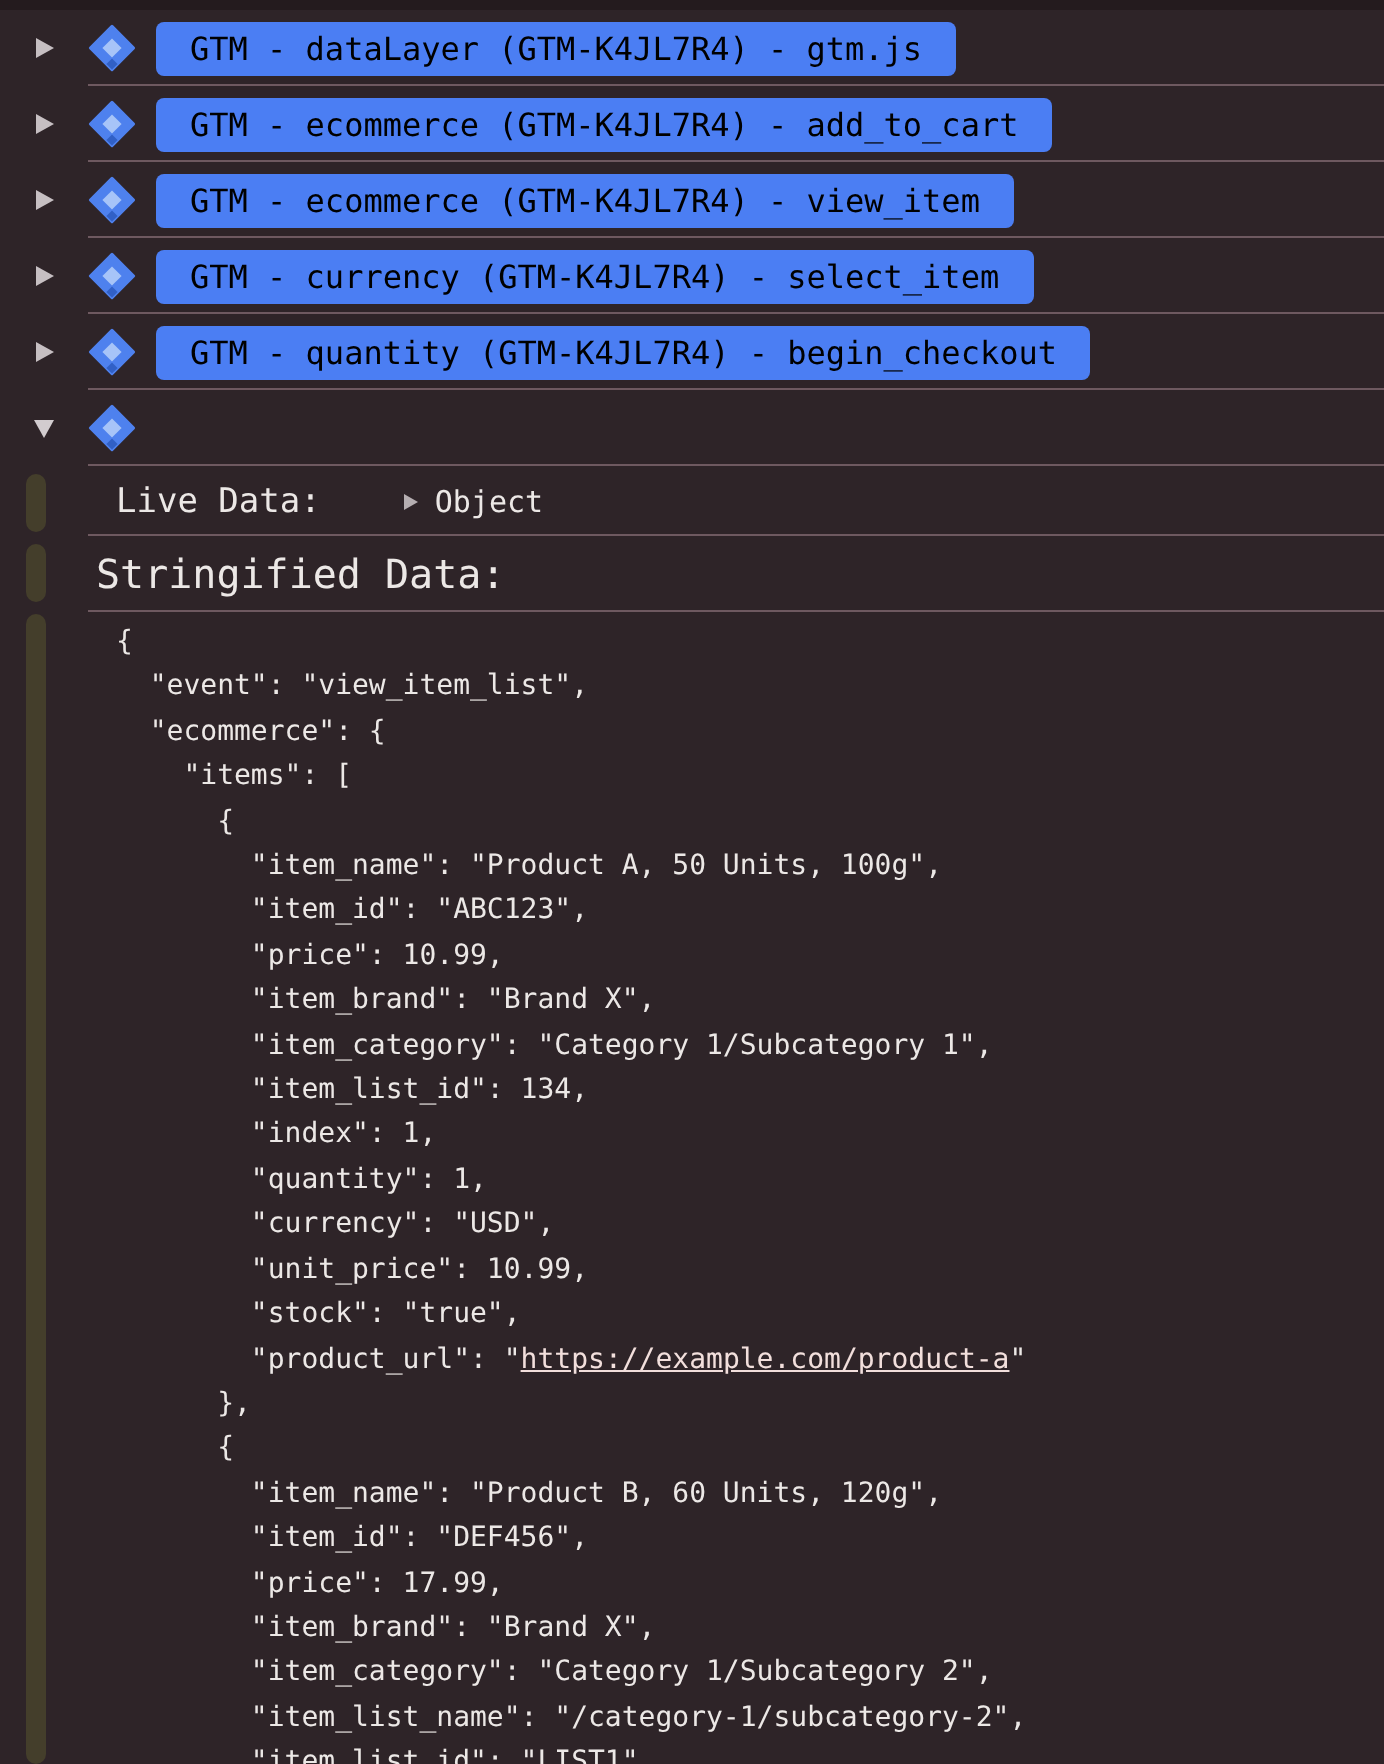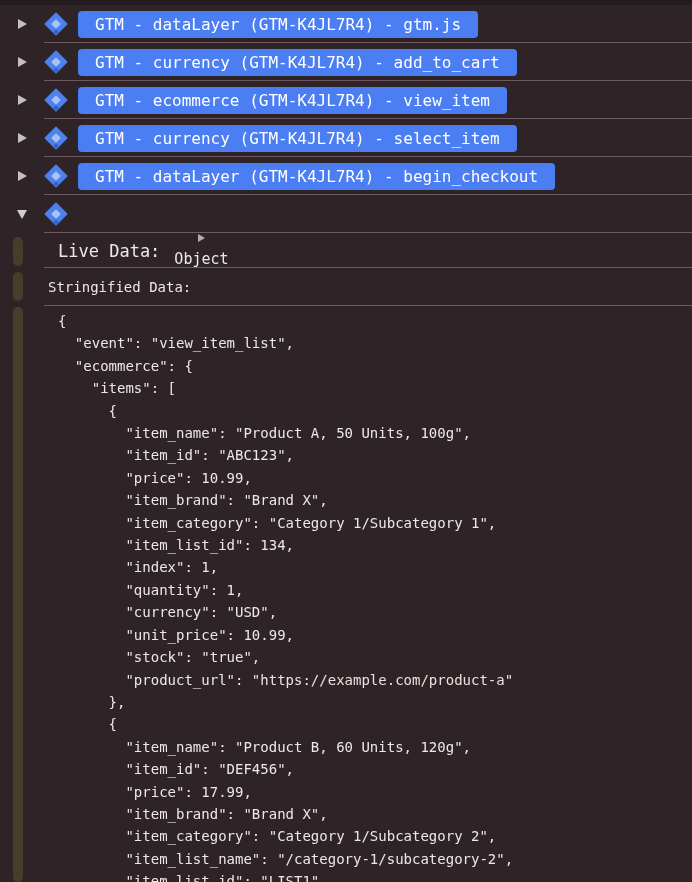--- a/index.html
+++ b/index.html
@@ -15,34 +15,34 @@
   
   .event-row { position:relative; height:38px; display:flex; align-items:center; cursor:pointer; }
   .sep { position:absolute; left:44px; right:0; bottom:0; height:1px; background:#6e5960; }
   .arrow-box { width:44px; display:flex; justify-content:center; align-items:center; flex:0 0 44px; }
   .tri-right { width:0; height:0; border-left:9px solid #c6bfc2; border-top:5.5px solid transparent; border-bottom:5.5px solid transparent; }
   .tri-down  { width:0; height:0; border-top:9px solid #d2cccf; border-left:5.5px solid transparent; border-right:5.5px solid transparent; }
   .gtm-icon { width:24px; height:24px; flex:0 0 24px; }
   .badge {
     margin-left:10px; height:27px; display:inline-flex; align-items:center;
     padding:0 17px; background:#4b7ef3; border-radius:4px;
-    color:#ffffff; font-size:16px; white-space:pre;
+    color:#000000; font-size:16px; white-space:pre;
   }
 
   
   .details { position:relative; }
   .detail-row { position:relative; display:flex; align-items:center; padding-left:58px; color:#ece8e6; }
-  .live-row { height:35px; font-size:17px; }
-  .stringified-row { height:38px; font-size:14px;padding-left:48px; }
-  .obj-toggle { margin-left:14px; display:flex; align-items:center; gap:8px; cursor:pointer; font-size:15px;flex-direction:column; }
+  .live-row { height:35px; font-size:17px;gap:28px; }
+  .stringified-row { height:38px; font-size:20px;padding-left:48px; }
+  .obj-toggle { margin-left:14px; display:flex; align-items:center; gap:8px; cursor:pointer; font-size:15px; }
   .tri-right-sm { width:0; height:0; border-left:7px solid #b5aeb1; border-top:4.5px solid transparent; border-bottom:4.5px solid transparent; }
 
   .json-block { padding:4px 0 0 58px; font-size:14px; line-height:22.4px; color:#ece8e6; }
   .json-line { white-space:pre; }
-  .json-link { color:#f2dfdc; cursor:pointer; }
+  .json-link { color:#f2dfdc; text-decoration:underline; cursor:pointer; }
 
   
   .pill { position:absolute; left:13px; width:10px; border-radius:5px; background:#443e2b; }
   .pill-1 { top:237px; height:29px; }
   .pill-2 { top:272px; height:29px; }
   .pill-3 { top:307px; height:575px; }
 </style>
 </head>
 <body>
 
@@ -65,21 +65,21 @@
 
   <div class="event-row">
     <div class="arrow-box">
         <div class="tri-right"></div>
       </div>
     <svg class="gtm-icon" viewBox="0 0 24 24">
       <polygon points="12,1.2 22.8,12 12,22.8 1.2,12" fill="#4e81ee" stroke="#4e81ee" stroke-width="1.5" stroke-linejoin="round"></polygon>
       <polygon points="12,17.2 14.8,20 12,22.8 9.2,20" fill="#3160c6"></polygon>
       <polygon points="12,7.2 16.8,12 12,16.8 7.2,12" fill="#a7c4f8"></polygon>
     </svg>
-    <div class="badge">GTM - currency (GTM-K4JL7R4) - add_to_cart</div>
+    <div class="badge">GTM - ecommerce (GTM-K4JL7R4) - add_to_cart</div>
     <div class="sep"></div>
   </div>
 
   <div class="event-row">
     <div class="arrow-box">
         <div class="tri-right"></div>
       </div>
     <svg class="gtm-icon" viewBox="0 0 24 24">
       <polygon points="12,1.2 22.8,12 12,22.8 1.2,12" fill="#4e81ee" stroke="#4e81ee" stroke-width="1.5" stroke-linejoin="round"></polygon>
       <polygon points="12,17.2 14.8,20 12,22.8 9.2,20" fill="#3160c6"></polygon>
@@ -104,21 +104,21 @@
 
   <div class="event-row">
     <div class="arrow-box">
         <div class="tri-right"></div>
       </div>
     <svg class="gtm-icon" viewBox="0 0 24 24">
       <polygon points="12,1.2 22.8,12 12,22.8 1.2,12" fill="#4e81ee" stroke="#4e81ee" stroke-width="1.5" stroke-linejoin="round"></polygon>
       <polygon points="12,17.2 14.8,20 12,22.8 9.2,20" fill="#3160c6"></polygon>
       <polygon points="12,7.2 16.8,12 12,16.8 7.2,12" fill="#a7c4f8"></polygon>
     </svg>
-    <div class="badge">GTM - dataLayer (GTM-K4JL7R4) - begin_checkout</div>
+    <div class="badge">GTM - quantity (GTM-K4JL7R4) - begin_checkout</div>
     <div class="sep"></div>
   </div>
 
   <div class="event-row">
     <div class="arrow-box">
         <div class="tri-down"></div>
       </div>
     <svg class="gtm-icon" viewBox="0 0 24 24">
       <polygon points="12,1.2 22.8,12 12,22.8 1.2,12" fill="#4e81ee" stroke="#4e81ee" stroke-width="1.5" stroke-linejoin="round"></polygon>
       <polygon points="12,17.2 14.8,20 12,22.8 9.2,20" fill="#3160c6"></polygon>

